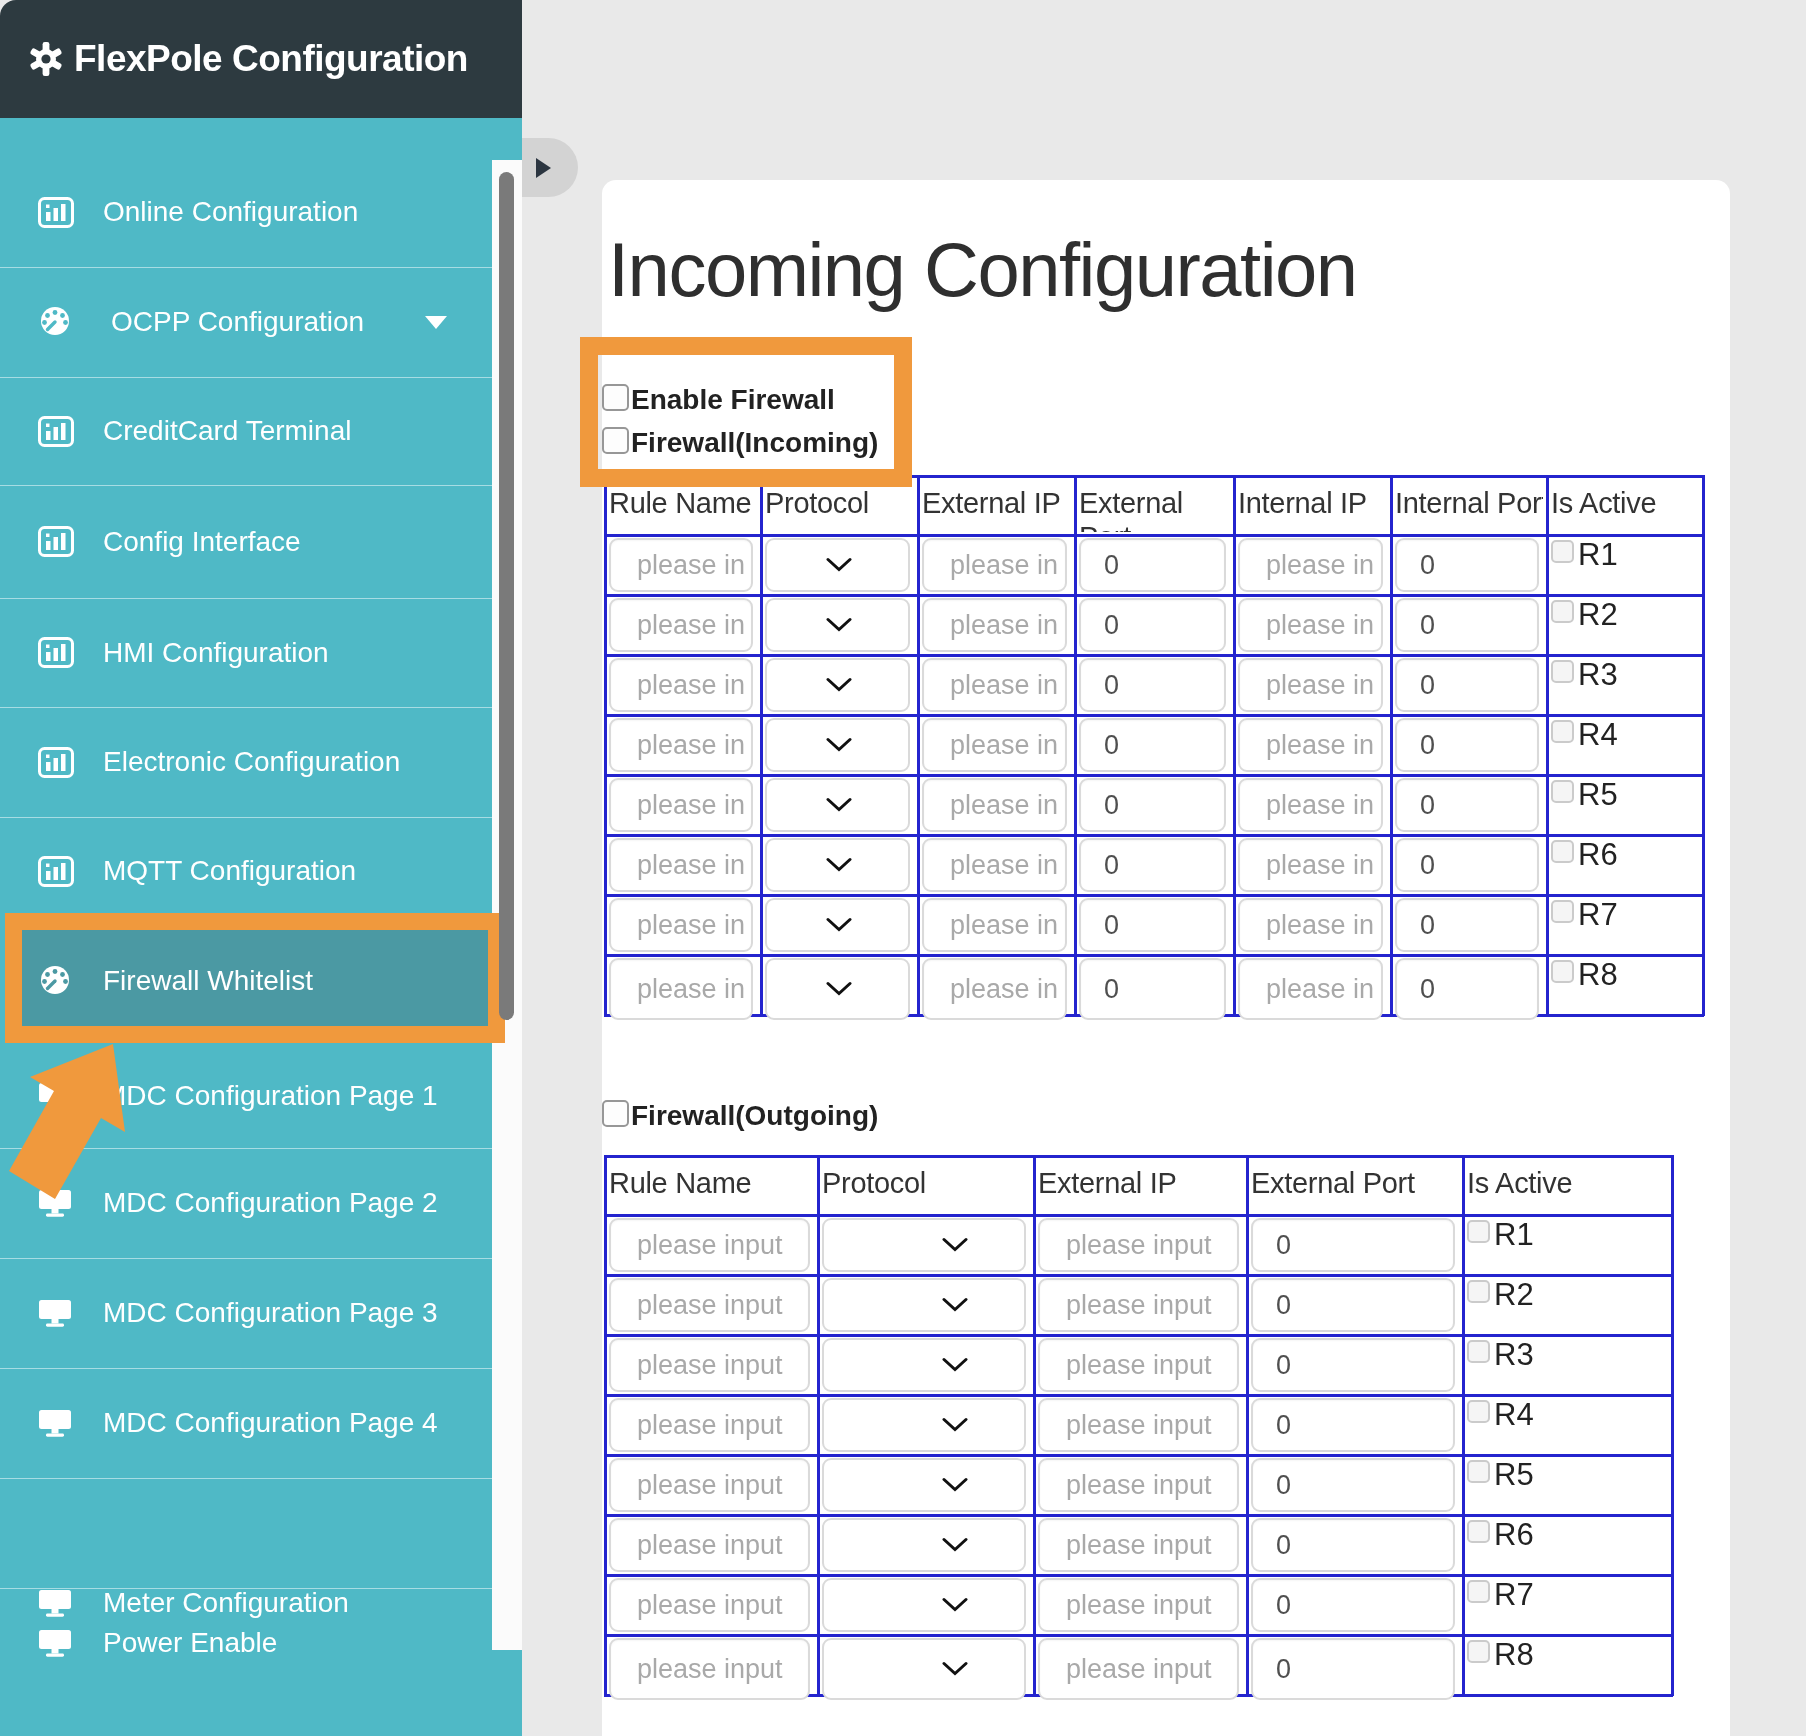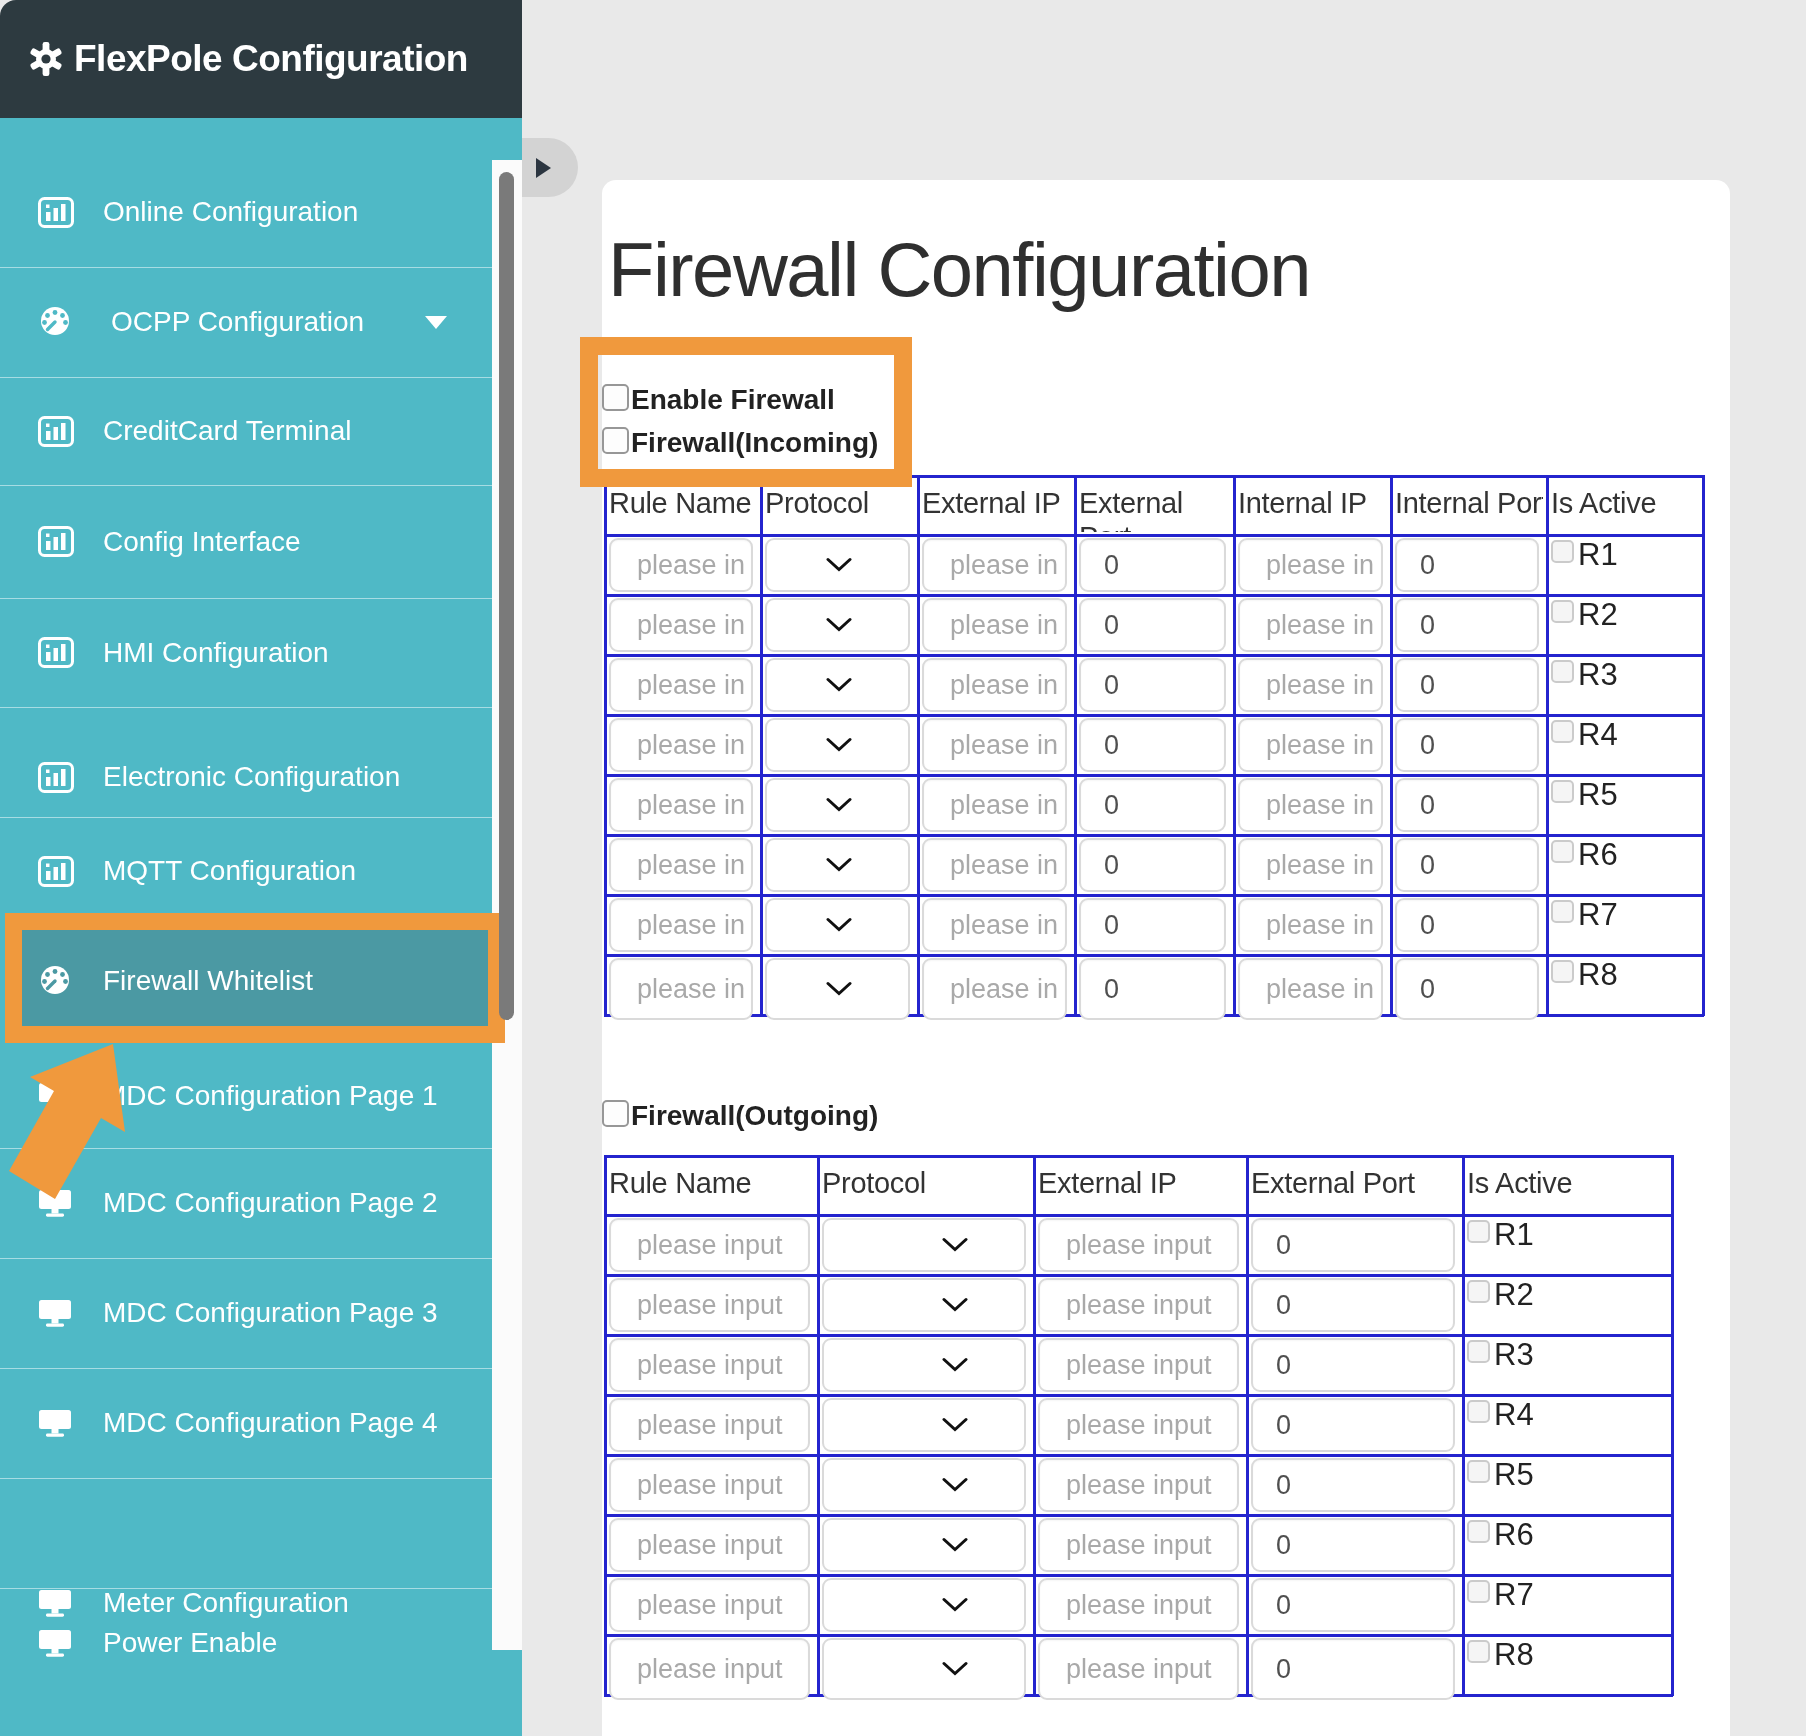--- a/index.html
+++ b/index.html
@@ -138,21 +138,21 @@
           <svg width="36" height="31" viewBox="0 0 36 31">
       <rect x="1.5" y="1.5" width="33" height="28" rx="5" fill="none" stroke="#fff" stroke-width="3"></rect>
       <rect x="8" y="15" width="4.5" height="9" fill="#fff"></rect>
       <rect x="15.5" y="11" width="4.5" height="13" fill="#fff"></rect>
       <rect x="23" y="7" width="4.5" height="17" fill="#fff"></rect>
       <rect x="8" y="7.5" width="3.5" height="3.5" fill="#fff"></rect>
     </svg>
         </div>
         <span class="lbl">HMI Configuration</span>
       </div>
-      <div class="abs side-item" style="top: 722px; height: 110px; padding-left: 32px;">
+      <div class="abs side-item" style="top: 707px; height: 110px; padding-left: 32px;">
         <div class="ic">
           <svg width="36" height="31" viewBox="0 0 36 31">
       <rect x="1.5" y="1.5" width="33" height="28" rx="5" fill="none" stroke="#fff" stroke-width="3"></rect>
       <rect x="8" y="15" width="4.5" height="9" fill="#fff"></rect>
       <rect x="15.5" y="11" width="4.5" height="13" fill="#fff"></rect>
       <rect x="23" y="7" width="4.5" height="17" fill="#fff"></rect>
       <rect x="8" y="7.5" width="3.5" height="3.5" fill="#fff"></rect>
     </svg>
         </div>
         <span class="lbl">Electronic Configuration</span>
@@ -262,21 +262,21 @@
       </svg>
     </span>
     <span class="app-title">FlexPole Configuration</span>
   </div>
 
   <div class="abs collapse-pill">
     <span class="tri-right"></span>
   </div>
 
   <div class="abs card"></div>
-  <h1 class="abs heading">Firewall Configuration</h1>
+  <h1 class="abs heading">Incoming Configuration</h1>
 
   <div class="abs chkrow" style="left:602px;top:384px;">
     <input type="checkbox" class="cb" style="">
     <span class="cl">Enable Firewall</span>
   </div>
   <div class="abs chkrow" style="left:602px;top:427px;">
     <input type="checkbox" class="cb" style="">
     <span class="cl">Firewall(Incoming)</span>
   </div>
   <div class="abs chkrow" style="left:602px;top:1100px;">

